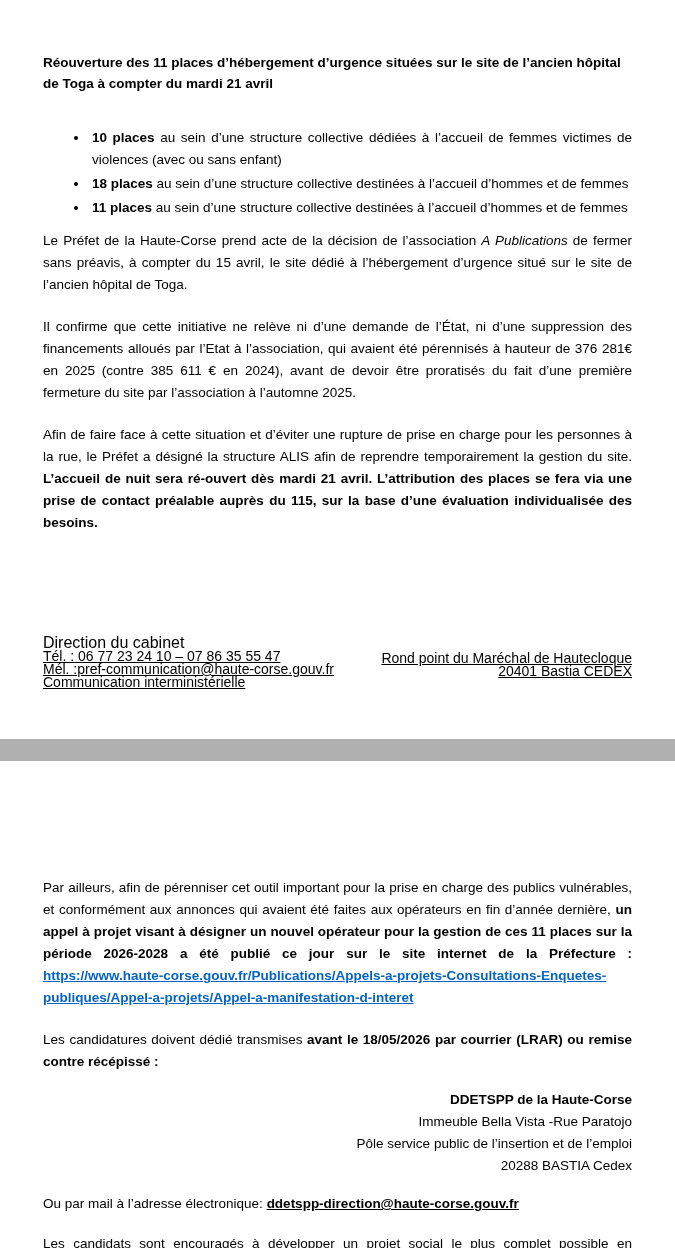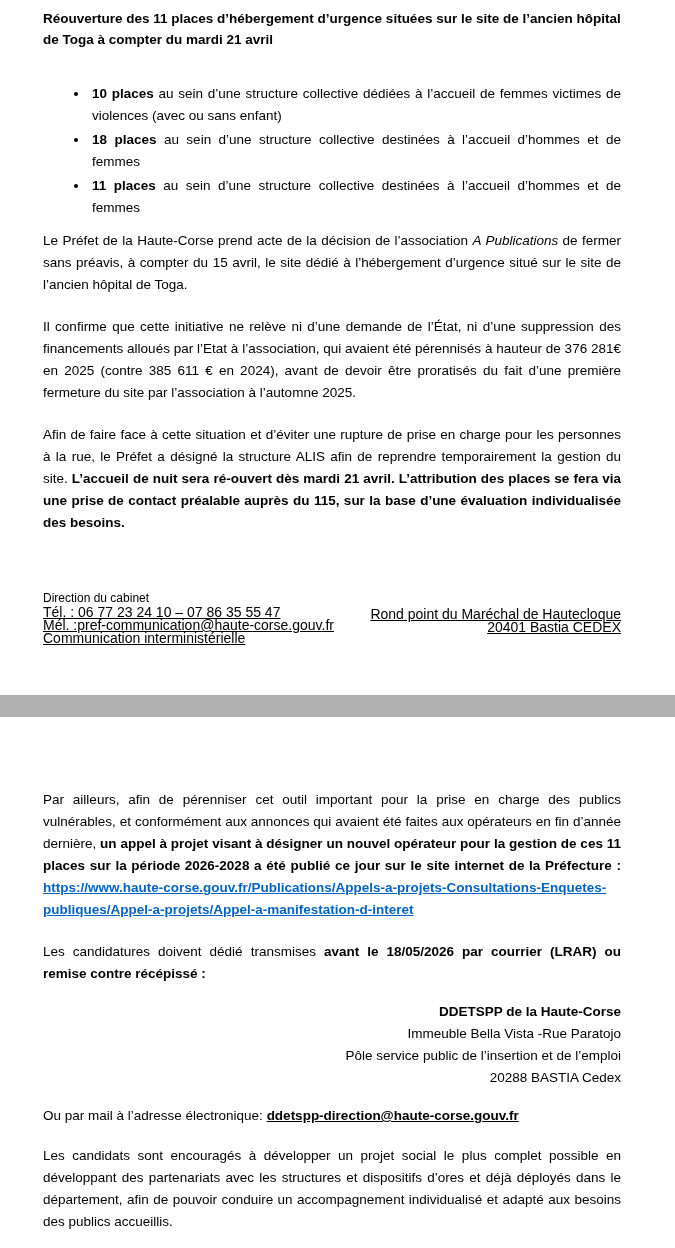--- a/index.html
+++ b/index.html
@@ -6,21 +6,21 @@
   html, body { background: #ffffff; }
   body {
     width: 675px;
     font-family: "Liberation Sans", "DejaVu Sans", sans-serif;
     color: #000000;
     font-size: 13.5px;
     line-height: 22px;
   }
   .document { width: 675px; }
 
-  .page { padding-left: 43px; padding-right: 54px; background: #ffffff; }
+  .page { padding-left: 43px; padding-right: 43px; background: #ffffff; margin-top: 44px; }
   .page-1 { display: flex; flex-direction: column; min-height: 695px; padding-top: 8px; padding-bottom: 50px; }
   .page-2 { min-height: 531px; padding-top: 72px; padding-bottom: 24px; }
 
   .page-separator { height: 22px; width: 675px; background: var(--separator-gray, #b0b0b0); }
 
   .doc-title {
     font-size: 13.5px;
     font-weight: bold;
     line-height: 21px;
     margin-bottom: 36px;
@@ -49,21 +49,21 @@
     font-weight: bold;
     text-decoration: underline;
   }
 
   .contact-footer {
     margin-top: auto;
     display: flex;
     justify-content: space-between;
     align-items: flex-start;
   }
-  .footer-service { font-size: 12px; line-height: 15px; }
+  .footer-service { font-size: 16px; line-height: 15px; }
   .footer-small { font-size: 14px; line-height: 13px; text-decoration: underline; }
   .footer-right { text-align: right; margin-top: 17px; }
 
   .address-center { text-align: right; margin-top: -4px; margin-bottom: 16px; }
   .addr-line { line-height: 22px; }
   .addr-bold { font-weight: bold; }
 
   .mail-para { margin-bottom: 18px; }
   .final-para { margin-bottom: 0; }
 </style>

